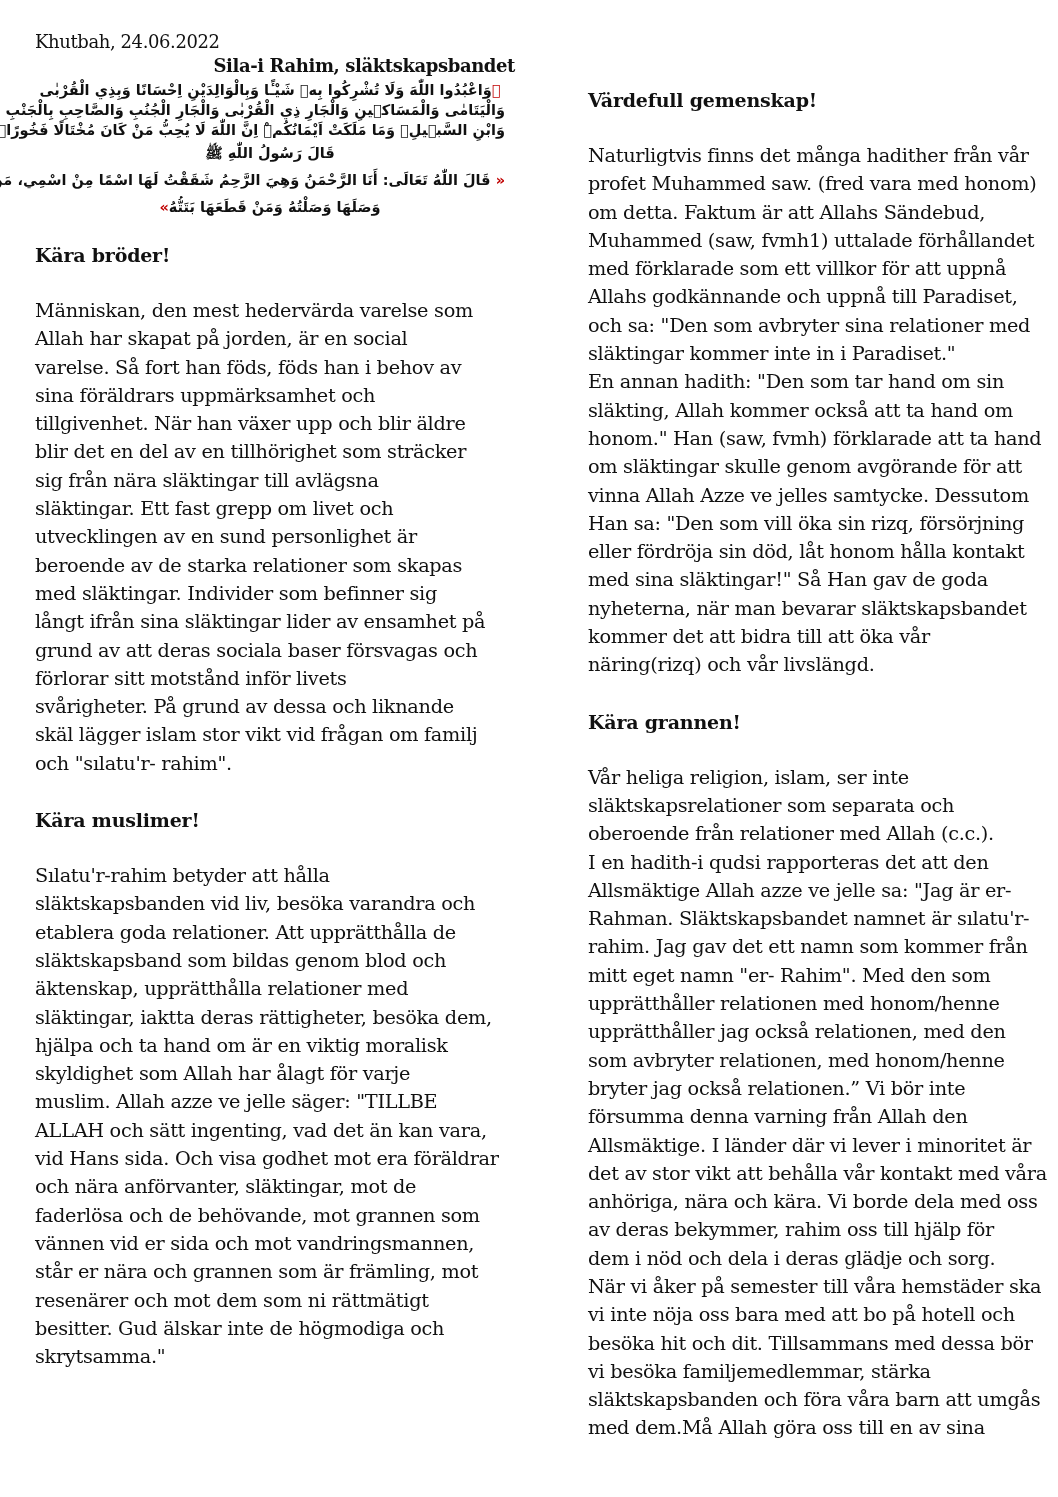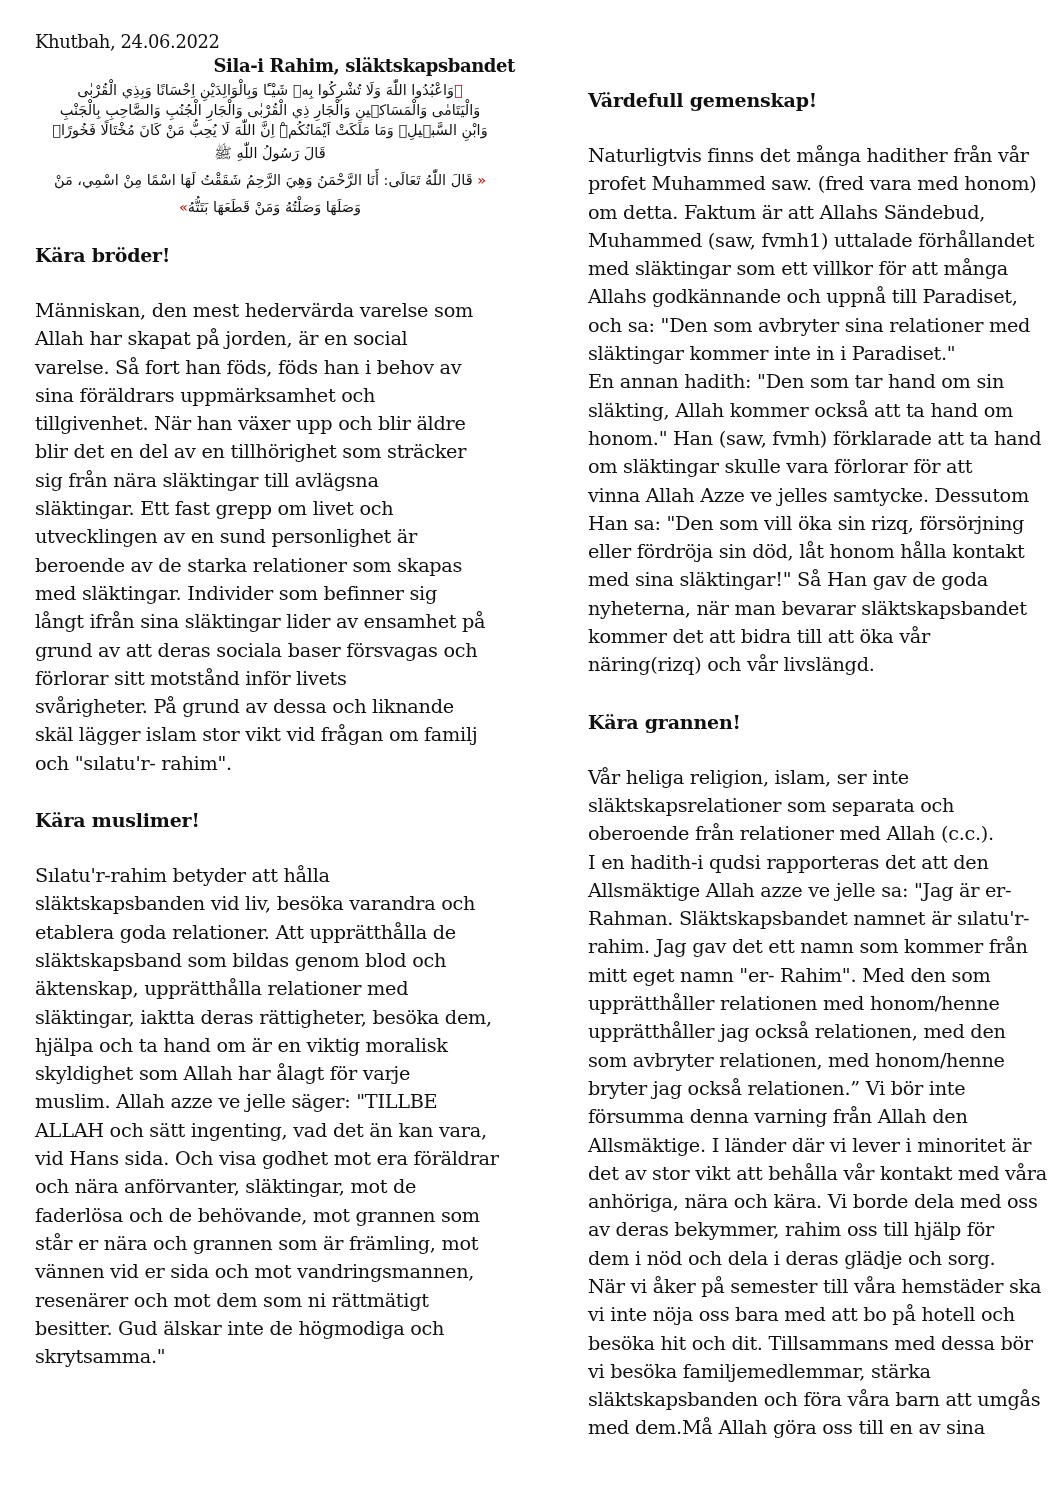--- a/index.html
+++ b/index.html
@@ -11,21 +11,21 @@
   .page { position: absolute; left: 0; top: 0; width: 1058px; height: 1497px; }
   .col { position: absolute; top: 0; }
   .col-left { left: 35px; width: 480px; top: 30px; }
   .col-right { left: 568px; width: 470px; top: 86px; margin-left: 20px; }
 
   .meta-date { font-size: 18px; line-height: 24px; letter-spacing: -0.4px; }
   .meta-title { font-size: 18px; line-height: 24px; font-weight: bold; letter-spacing: -0.4px; text-align: right; }
 
   .arabic {
     direction: rtl; text-align: center;
-    font-family: "DejaVu Sans", sans-serif; font-weight: normal;
+    font-family: "DejaVu Sans", sans-serif; font-weight: bold;
     font-size: 14.5px; line-height: 20px;
     width: 470px; margin: 2px 0 0 0;
   }
   .arabic .line { white-space: nowrap; display: block; }
   .arabic .hadith-line { line-height: 27px; }
   .red { color: #c00000; }
 
   .heading { font-weight: bold; font-size: 19px; line-height: 28px; margin: 0; letter-spacing: -0.2px; }
   .para {
     font-size: 19.3px; line-height: 28.3px; margin: 0; letter-spacing: -0.3px;
@@ -89,46 +89,46 @@
           <span class="ln">släktskapsband som bildas genom blod och</span>
           <span class="ln">äktenskap, upprätthålla relationer med</span>
           <span class="ln">släktingar, iaktta deras rättigheter, besöka dem,</span>
           <span class="ln">hjälpa och ta hand om är en viktig moralisk</span>
           <span class="ln">skyldighet som Allah har ålagt för varje</span>
           <span class="ln">muslim. Allah azze ve jelle säger: "TILLBE</span>
           <span class="ln">ALLAH och sätt ingenting, vad det än kan vara,</span>
           <span class="ln">vid Hans sida. Och visa godhet mot era föräldrar</span>
           <span class="ln">och nära anförvanter, släktingar, mot de</span>
           <span class="ln">faderlösa och de behövande, mot grannen som</span>
+          <span class="ln">vännen vid er sida och mot vandringsmannen,</span>
           <span class="ln">står er nära och grannen som är främling, mot</span>
-          <span class="ln">vännen vid er sida och mot vandringsmannen,</span>
           <span class="ln">resenärer och mot dem som ni rättmätigt</span>
           <span class="ln">besitter. Gud älskar inte de högmodiga och</span>
           <span class="ln">skrytsamma."</span>
         </p>
     </section>
   </div>
 
   <div class="col col-right">
     <section>
       <h2 class="heading">Värdefull gemenskap!</h2>
       <div class="gap"></div>
       <p class="para">
           <span class="ln">Naturligtvis finns det många hadither från vår</span>
           <span class="ln">profet Muhammed saw. (fred vara med honom)</span>
           <span class="ln">om detta. Faktum är att Allahs Sändebud,</span>
           <span class="ln">Muhammed (saw, fvmh1) uttalade förhållandet</span>
-          <span class="ln">med släktingar som ett villkor för att många</span>
+          <span class="ln">med förklarade som ett villkor för att uppnå</span>
           <span class="ln">Allahs godkännande och uppnå till Paradiset,</span>
           <span class="ln">och sa: "Den som avbryter sina relationer med</span>
           <span class="ln">släktingar kommer inte in i Paradiset."</span>
           <span class="ln">En annan hadith: "Den som tar hand om sin</span>
           <span class="ln">släkting, Allah kommer också att ta hand om</span>
           <span class="ln">honom." Han (saw, fvmh) förklarade att ta hand</span>
-          <span class="ln">om släktingar skulle vara förlorar för att</span>
+          <span class="ln">om släktingar skulle genom avgörande för att</span>
           <span class="ln">vinna Allah Azze ve jelles samtycke.  Dessutom</span>
           <span class="ln">Han sa: "Den som vill öka sin rizq, försörjning</span>
           <span class="ln">eller fördröja sin död, låt honom hålla kontakt</span>
           <span class="ln">med sina släktingar!" Så Han gav de goda</span>
           <span class="ln">nyheterna, när man bevarar släktskapsbandet</span>
           <span class="ln">kommer det att bidra till att öka vår</span>
           <span class="ln">näring(rizq) och vår livslängd.</span>
         </p>
     </section>
 

